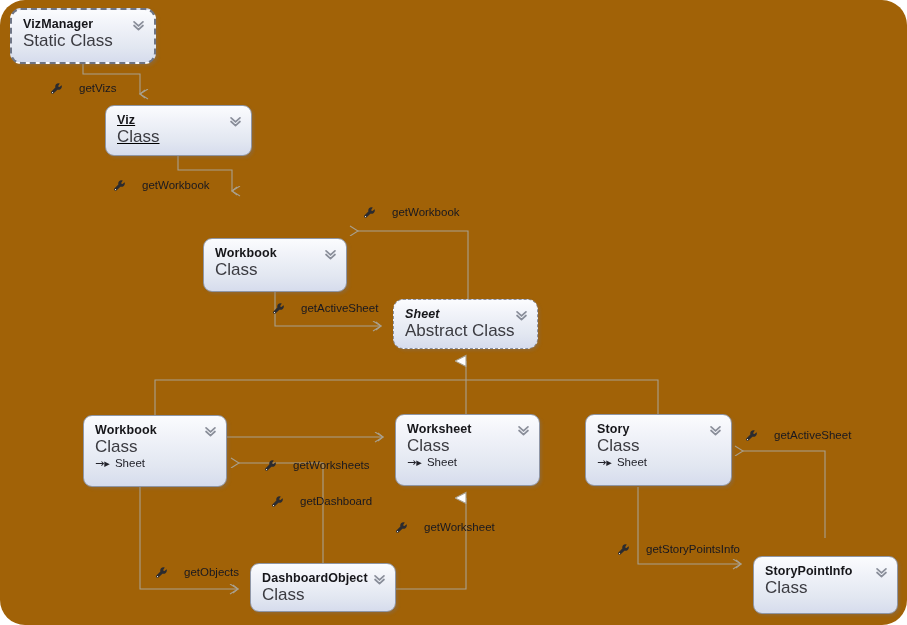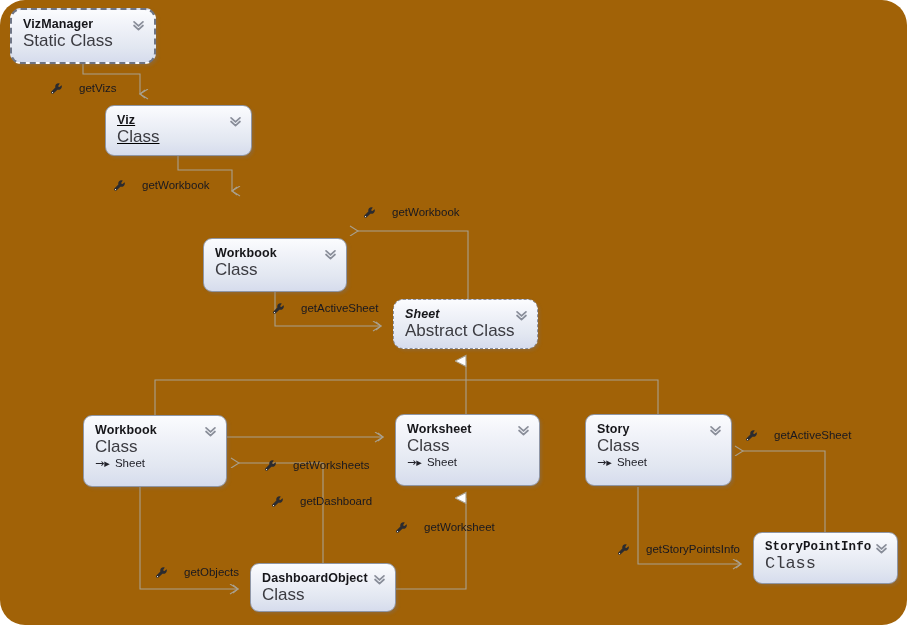--- a/index.html
+++ b/index.html
@@ -220,21 +220,21 @@
         </svg>
       </div>
       <div class="node" style="left: 250px; top: 563px; width: 146px; height: 49px;">
         <div class="node-title">DashboardObject</div>
         <div class="node-kind">Class</div>
         <svg class="chev" viewBox="0 0 16 16">
           <path d="M2.5 3.5 L8 8.6 L13.5 3.5" fill="none" stroke="#4b5160" stroke-width="2.1" stroke-linecap="round" stroke-linejoin="round"></path>
           <path d="M2.5 8.0 L8 13.1 L13.5 8.0" fill="none" stroke="#4b5160" stroke-width="2.1" stroke-linecap="round" stroke-linejoin="round"></path>
         </svg>
       </div>
-      <div class="node" style="left: 753px; top: 532px; width: 145px; height: 52px; font-family: Liberation Mono, monospace;">
+      <div class="node" style="left: 753px; top: 556px; width: 145px; height: 58px;">
         <div class="node-title">StoryPointInfo</div>
         <div class="node-kind">Class</div>
         <svg class="chev" viewBox="0 0 16 16">
           <path d="M2.5 3.5 L8 8.6 L13.5 3.5" fill="none" stroke="#4b5160" stroke-width="2.1" stroke-linecap="round" stroke-linejoin="round"></path>
           <path d="M2.5 8.0 L8 13.1 L13.5 8.0" fill="none" stroke="#4b5160" stroke-width="2.1" stroke-linecap="round" stroke-linejoin="round"></path>
         </svg>
       </div>
     </div>
   <div id="label-layer">
       <div class="edge-label" style="left: 50px; top: 82px;">

